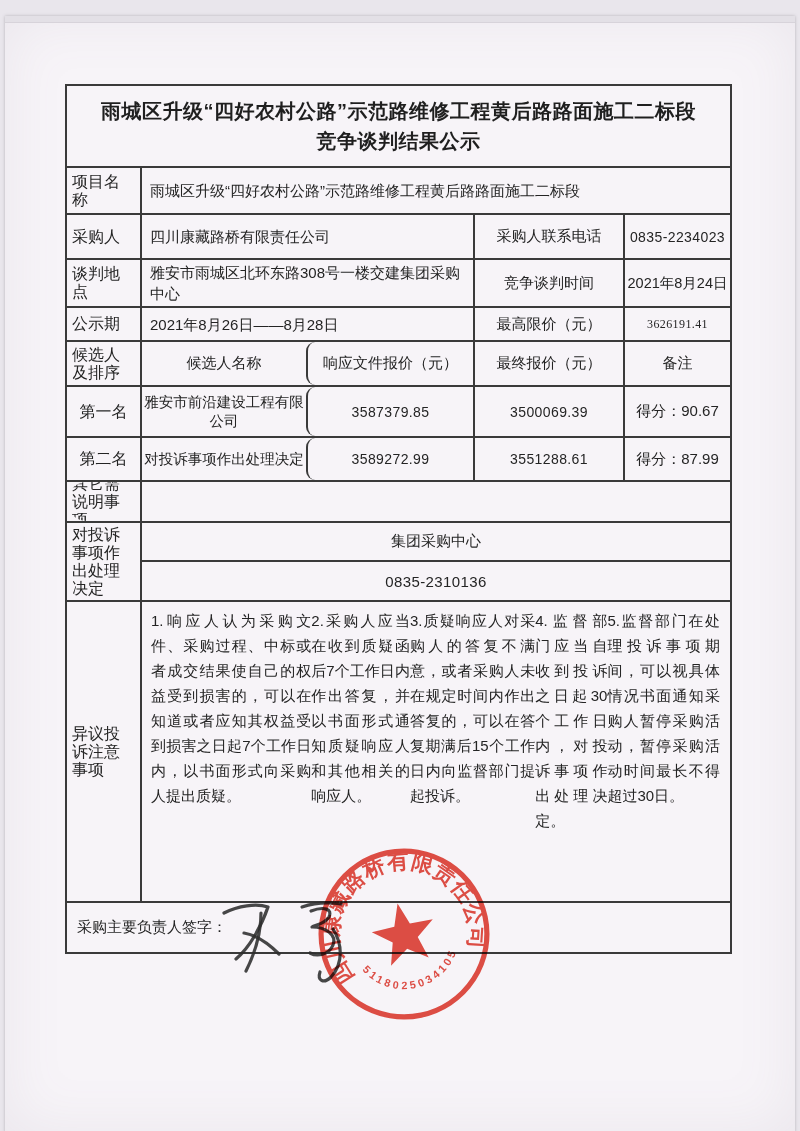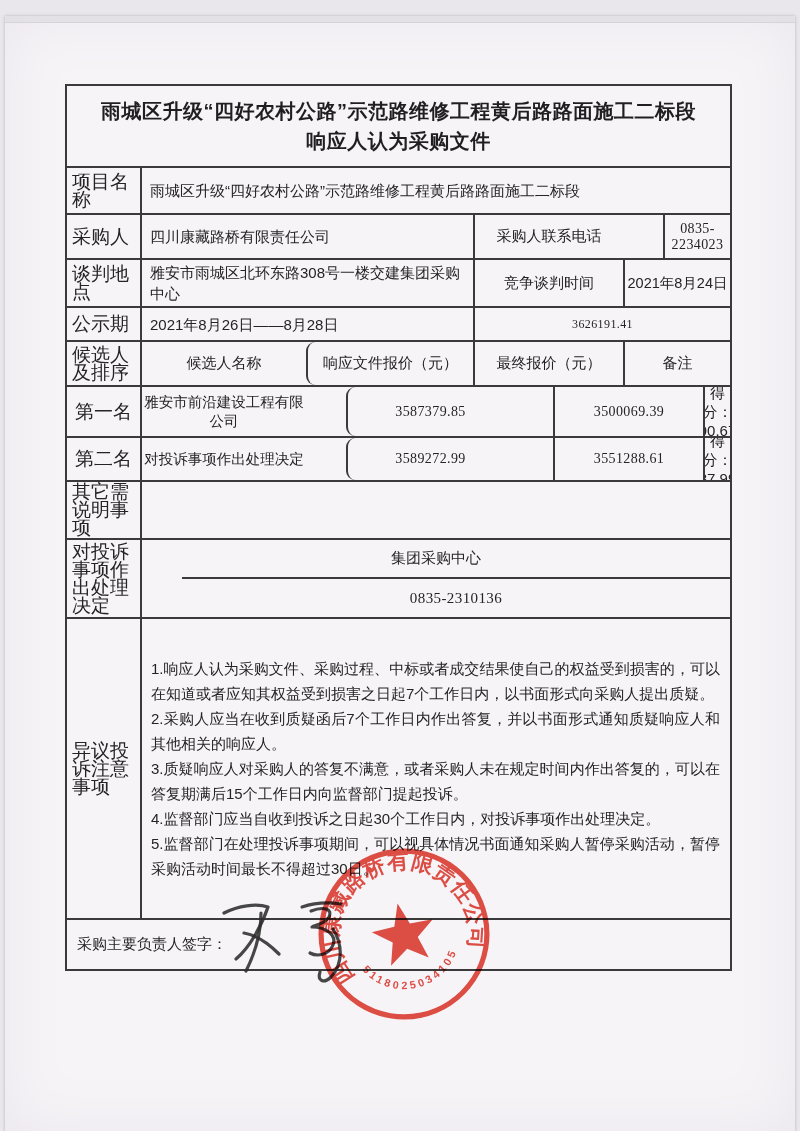--- a/index.html
+++ b/index.html
@@ -26,41 +26,41 @@
   .r { display:flex; align-items:stretch; border-top:2px solid #3a3a3a; }
   .r.first { border-top:none; }
   .c { border-left:2px solid #3a3a3a; display:flex; align-items:center; overflow:hidden; }
   .c.nb { border-left:none; }
 
   .title-cell {
     width:100%; height:80px; flex-direction:column; justify-content:center;
     text-align:center; font-weight:bold; font-size:20px; line-height:30px;
     letter-spacing:0.5px; color:#1f1f1f;
   }
-  .lbl   { width:73px; flex:0 0 73px; padding:2px 5px; font-size:19px; line-height:18px; }
+  .lbl   { width:73px; flex:0 0 73px; padding:2px 5px; font-size:16px; line-height:18px;border-radius:22px; }
   .val-l { padding:2px 8px; font-size:15px; line-height:21px; }
   .w-main  { flex:0 0 333px; width:333px; }
   .w-mid   { flex:0 0 150px; width:150px; }
   .w-last  { flex:1 1 auto; }
   .w-name  { flex:0 0 166px; width:166px; }
   .w-doc   { flex:0 0 167px; width:167px;border-radius:9px; }
   .ctr { justify-content:center; text-align:center; }
   .f15 { font-size:15px; }
   .f14 { font-size:14.5px; }
-  .num { font-family:Liberation Serif, serif; font-size:14px; letter-spacing:0.4px;margin-left:40px; }
+  .num { font-family:Liberation Sans, sans-serif; font-size:14px; letter-spacing:0.4px; }
   .num-sm { font-family:"Liberation Serif", serif; font-size:12px; letter-spacing:0.4px; }
 
   .sup-stack { flex:1 1 auto; display:flex; flex-direction:column; border-left:2px solid #3a3a3a; }
   .sup-cell { display:flex; align-items:center; justify-content:center; font-size:15px; }
   .sup-cell.top { height:37px; }
   .sup-cell.bot { height:40px; border-top:2px solid #3a3a3a; }
 
   .obj-body {
     flex:1 1 auto; border-left:2px solid #3a3a3a;
-    display:flex; flex-direction:column; justify-content:center;
+    display:flex; flex-direction:row; justify-content:center;
     padding:6px 10px 6px 9px;
   }
   .obj-line { font-size:15px; line-height:25px; text-align:justify; }
 
   .sig-row { height:51px; display:flex; align-items:center; padding-left:10px; font-size:15px; }
 
   
   .signature-svg { position:absolute; left:211px; top:875px; z-index:5; }
   .signature-svg path { stroke:#2e2e2e; stroke-width:3.2; fill:none;
     stroke-linecap:round; stroke-linejoin:round; opacity:0.88; }
@@ -76,21 +76,21 @@
 <body>
 
 <div class="page">
   <div class="scan-edge"></div>
 
   <div class="tbl">
 
     <div class="r first">
       <div class="c nb title-cell">
         <div>雨城区升级“四好农村公路”示范路维修工程黄后路路面施工二标段</div>
-        <div>响应人认为采购文件</div>
+        <div>竞争谈判结果公示</div>
       </div>
     </div>
 
     <div class="r" style="height:47px">
       <div class="c nb lbl">项目名称</div>
       <div class="c w-last val-l">雨城区升级“四好农村公路”示范路维修工程黄后路路面施工二标段</div>
     </div>
 
     <div class="r" style="height:45px">
       <div class="c nb lbl">采购人</div>
@@ -102,20 +102,21 @@
     <div class="r" style="height:48px">
       <div class="c nb lbl">谈判地点</div>
       <div class="c w-main val-l">雅安市雨城区北环东路308号一楼交建集团采购中心</div>
       <div class="c w-mid ctr f15">竞争谈判时间</div>
       <div class="c w-last ctr f14">2021年8月24日</div>
     </div>
 
     <div class="r" style="height:34px">
       <div class="c nb lbl">公示期</div>
       <div class="c w-main val-l">2021年8月26日——8月28日</div>
+      <div class="c w-mid ctr f15">最高限价（元）</div>
       <div class="c w-last ctr num-sm">3626191.41</div>
     </div>
 
     <div class="r" style="height:45px">
       <div class="c nb lbl">候选人及排序</div>
       <div class="c w-name ctr f15">候选人名称</div>
       <div class="c w-doc ctr f15">响应文件报价（元）</div>
       <div class="c w-mid ctr f15">最终报价（元）</div>
       <div class="c w-last ctr f15">备注</div>
     </div>
@@ -129,21 +130,21 @@
     </div>
 
     <div class="r" style="height:44px">
       <div class="c nb lbl ctr">第二名</div>
       <div class="c w-name ctr f14">对投诉事项作出处理决定</div>
       <div class="c w-doc ctr num">3589272.99</div>
       <div class="c w-mid ctr num">3551288.61</div>
       <div class="c w-last ctr f15">得分：87.99</div>
     </div>
 
-    <div class="r" style="height:58px">
+    <div class="r" style="height:41px">
       <div class="c nb lbl">其它需说明事项</div>
       <div class="c w-last val-l"></div>
     </div>
 
     <div class="r" style="height:79px">
       <div class="c nb lbl">对投诉事项作出处理决定</div>
       <div class="sup-stack">
         <div class="sup-cell top">集团采购中心</div>
         <div class="sup-cell bot num">0835-2310136</div>
       </div>

